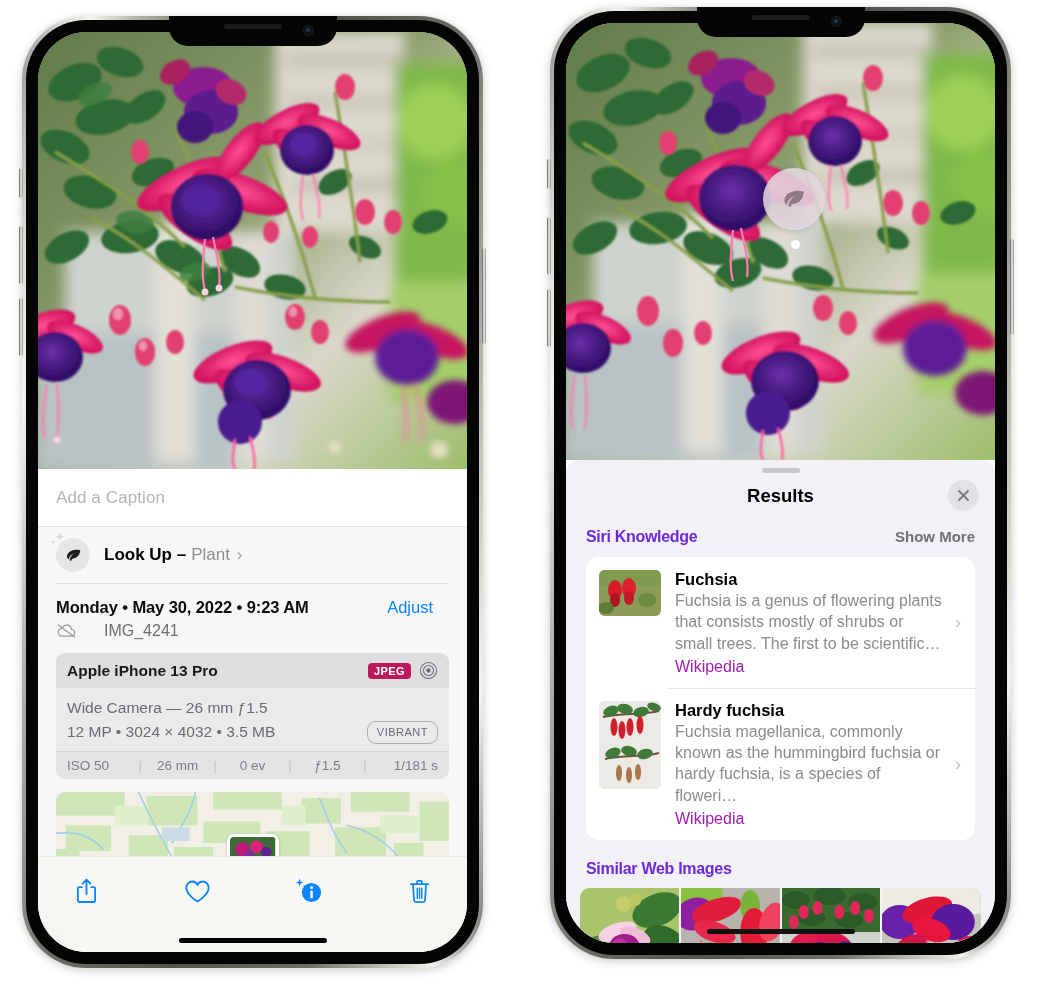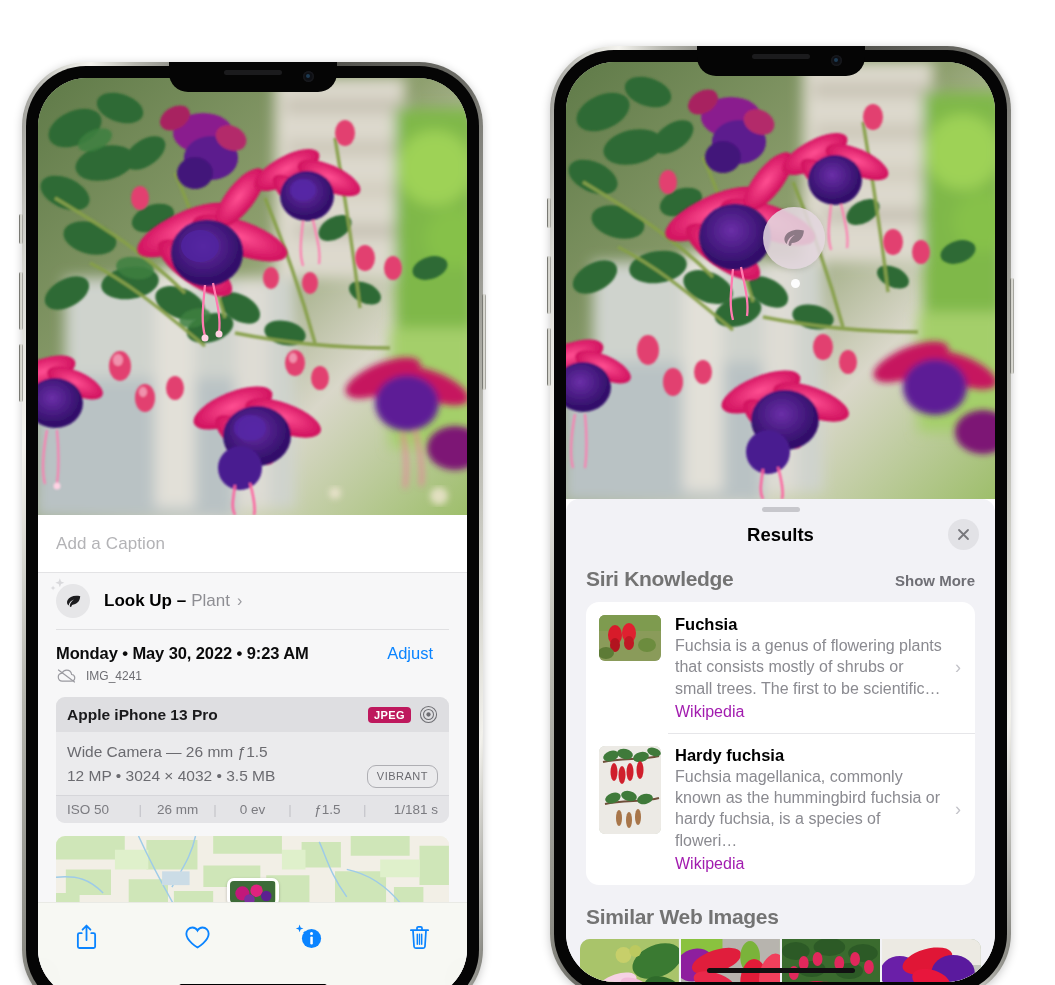--- a/index.html
+++ b/index.html
@@ -2,33 +2,33 @@
 <html><head>
 <meta charset="utf-8">
 <style>
   * { box-sizing: border-box; margin: 0; padding: 0; }
   html, body {
     width: 1055px; height: 985px;
     background: #ffffff;
     font-family: "Liberation Sans", sans-serif;
     overflow: hidden;
   }
-  .stage { position: relative; width: 1055px; height: 825px; margin-top: 46px; }
+  .stage { position: relative; width: 1055px; height: 825px; }
 
   
   .phone {
     position: absolute;
     width: 461px; height: 952px;
     border-radius: 64px;
     background: linear-gradient(100deg,#8e8e89 0%,#d8d8d2 6%,#f4f3ee 11%,#b6b6ae 18%,#6e6e68 30%,#53534e 50%,#6e6e68 72%,#c9c9c1 86%,#f2f1ec 92%,#a0a09a 97%,#6a6a64 100%);
     padding: 4px;
     box-shadow: 0 2px 10px rgba(0,0,0,.22);
   }
   .phone-left  { left: 22px;  top: 16px; }
-  .phone-right { left: 550px; top: 0; }
+  .phone-right { left: 550px; top: 7px; }
 
   .phone-inner {
     position: relative;
     width: 100%; height: 100%;
     border-radius: 60px;
     background: #050505;
     padding: 12px;
   }
   .screen {
     position: relative;
@@ -135,23 +135,23 @@
 
   .datetime-row {
     display: flex; align-items: center; justify-content: space-between;
     padding: 14px 34px 0 18px;
   }
   .datetime {
     font-size: 16.5px; font-weight: 700; color: #0b0b0c; letter-spacing: -.1px;
   }
   .adjust { font-size: 16.5px; color: #0a84ff; }
   .filename-row {
-    display: flex; align-items: center; gap: 9px;
+    display: flex; align-items: center; gap: 27px;
     padding: 5px 18px 0 18px;
-    color: #8a8a8f; font-size: 12px;
+    color: #8a8a8f; font-size: 16px;
   }
   .filename-row .name { color: #6e6e73; }
 
   .meta-card {
     margin: 13px 18px 0 18px;
     border-radius: 9px;
     overflow: hidden;
     background: #ebebed;
     border: 0;
   }
@@ -260,21 +260,21 @@
     position: absolute; right: 16px; top: 7px;
     width: 31px; height: 31px; border-radius: 50%;
     background: #e2e2e6;
     display:flex; align-items:center; justify-content:center;
     color: #77777c;
   }
   .sec-head {
     display: flex; align-items: baseline; justify-content: space-between;
     padding: 9px 20px 11px 20px;
   }
-  .sec-title { font-size: 21px; font-weight: 700; color: #737373; letter-spacing: -.3px; }
+  .sec-title { font-size: 16px; font-weight: 700; color: #6d28d9; letter-spacing: -.3px; }
   .sec-more { font-size: 15px; color: #6f6f75; font-weight: bold; }
 
   .kb-card {
     margin: 0 20px;
     background: #fff;
     border-radius: 13px;
     overflow: hidden;
   }
   .kb-row {
     display: flex; align-items: flex-start;

